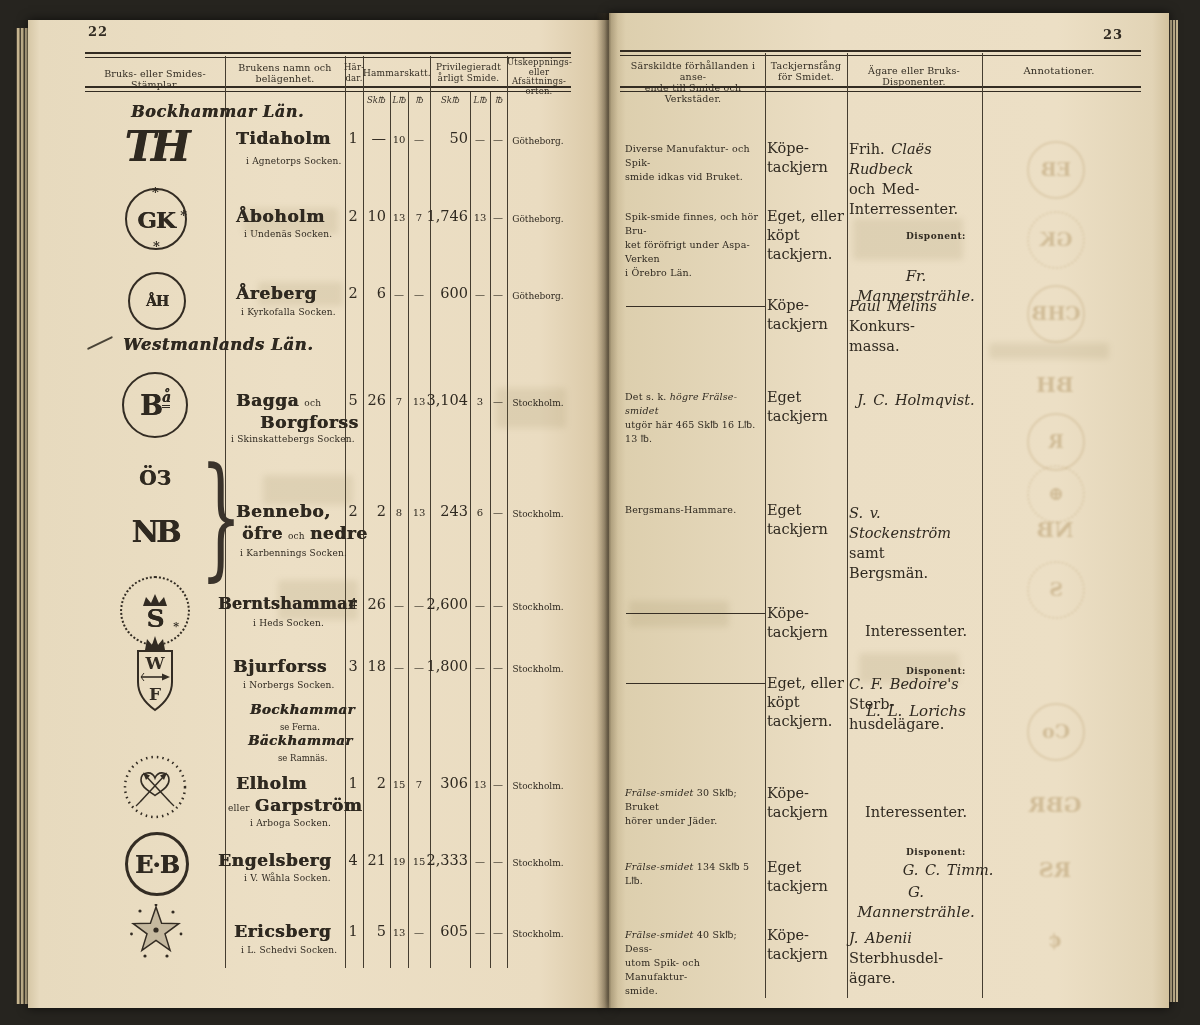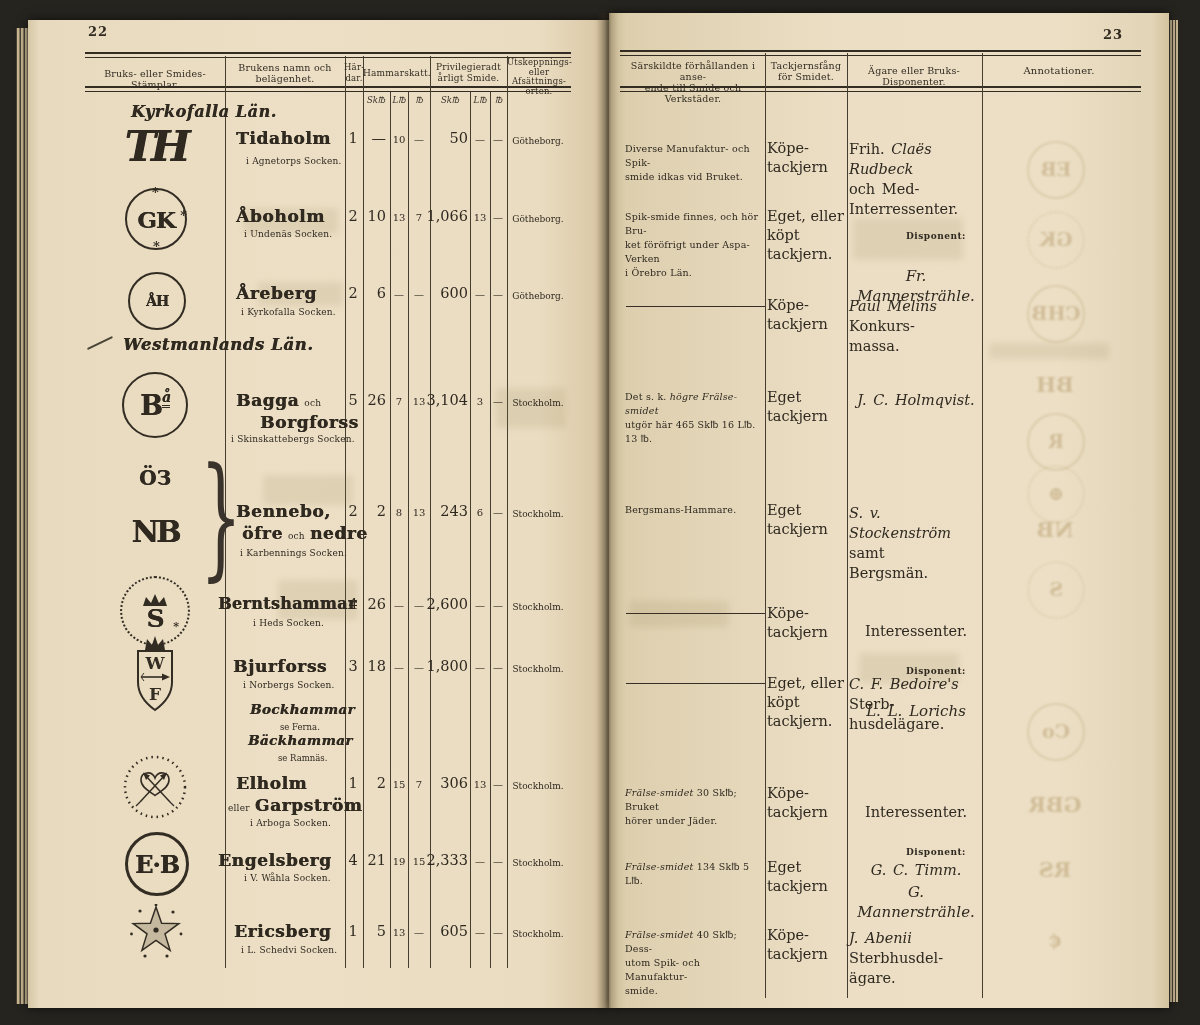--- a/index.html
+++ b/index.html
@@ -100,21 +100,21 @@
 eller Afsättnings-
 orten.</div>
 
   <div class="unit" style="left:334px;top:74px;width:28px;">Sk℔</div>
   <div class="unit" style="left:362px;top:74px;width:18px;">L℔</div>
   <div class="unit" style="left:380px;top:74px;width:22px;">℔</div>
   <div class="unit" style="left:402px;top:74px;width:40px;">Sk℔</div>
   <div class="unit" style="left:442px;top:74px;width:20px;">L℔</div>
   <div class="unit" style="left:462px;top:74px;width:17px;">℔</div>
 
-  <div class="section" style="left:103px;top:82px;">Kyrkofalla Län.</div>
+  <div class="section" style="left:103px;top:82px;">Bockhammar Län.</div>
   <div class="section" style="left:95px;top:315px;font-size:16.5px;">Westmanlands Län.</div>
   <div class="slash" style="left:58px;top:322px;"></div>
 
   <div class="smudge" style="left:215px;top:188px;width:95px;height:26px;"></div>
   <div class="smudge" style="left:230px;top:262px;width:85px;height:24px;"></div>
   <div class="smudge" style="left:468px;top:368px;width:70px;height:40px;"></div>
   <div class="smudge" style="left:235px;top:455px;width:90px;height:30px;"></div>
   <div class="smudge" style="left:250px;top:560px;width:80px;height:40px;"></div>
 
   <div class="stamp-text" style="left:92px;top:102px;width:70px;font-size:42px;letter-spacing:-5px;font-style:italic;">TH</div>
@@ -134,21 +134,21 @@
     <span class="ast" style="top:-5px;left:25px;">*</span>
     <span class="ast" style="top:18px;right:-2px;">*</span>
     <span class="ast" style="bottom:-6px;left:26px;">*</span>
   </div>
   <div class="nameline" style="left:208px;top:186px;"><span class="bname">Åboholm</span></div>
   <div class="place" style="left:216px;top:209px;">i Undenäs Socken.</div>
   <div class="cell col-hard" style="top:188px;">2</div>
   <div class="cell col-h1" style="top:188px;">10</div>
   <div class="cell col-h2" style="top:192px;">13</div>
   <div class="cell col-h3" style="top:192px;">7</div>
-  <div class="cell col-p1" style="top:188px;">1,066</div>
+  <div class="cell col-p1" style="top:188px;">1,746</div>
   <div class="cell col-p2" style="top:192px;">13</div>
   <div class="cell col-p3" style="top:192px;">—</div>
   <div class="cell col-ort" style="top:194px;">Götheborg.</div>
 
   <div class="ring" style="left:100px;top:252px;width:54px;height:54px;font-size:14px;text-align:center;">
     <span class="st-letters">ÅH</span>
   </div>
   <div class="nameline" style="left:208px;top:263px;"><span class="bname">Åreberg</span></div>
   <div class="place" style="left:213px;top:287px;">i Kyrkofalla Socken.</div>
   <div class="cell col-hard" style="top:265px;">2</div>
@@ -387,21 +387,21 @@
 hörer under Jäder.</span></div>
   <div class="cell col-iron" style="top:771px;">Köpe-tackjern</div>
   <div class="cell col-own center" style="top:769px;">
     <span style="display:block;">Interessenter.</span>
     <span class="displabel">Disponent:</span>
     <span class="it" style="font-size:15px;">G. Mannersträhle.</span>
   </div>
 
   <div class="cell col-cond" style="top:847px;"><span class="it">Frälse-smidet</span><span> 134 Sk℔ 5 L℔.</span></div>
   <div class="cell col-iron" style="top:845px;">Eget tackjern</div>
-  <div class="cell col-own center" style="top:847px;"><span class="it">G. C. Timm.</span></div>
+  <div class="cell col-own center" style="top:847px;margin-left:32px;"><span class="it">G. C. Timm.</span></div>
 
   <div class="cell col-cond" style="top:915px;"><span class="it">Frälse-smidet</span><span> 40 Sk℔; Dess-
 utom Spik- och Manufaktur-
 smide.</span></div>
   <div class="cell col-iron" style="top:913px;">Köpe-tackjern</div>
   <div class="cell col-own" style="top:915px;"><span class="it">J. Abenii</span><span> Sterbhusdel-
 ägare.</span></div>
 </div>
 
 <div id="gutter-shadow"></div>

